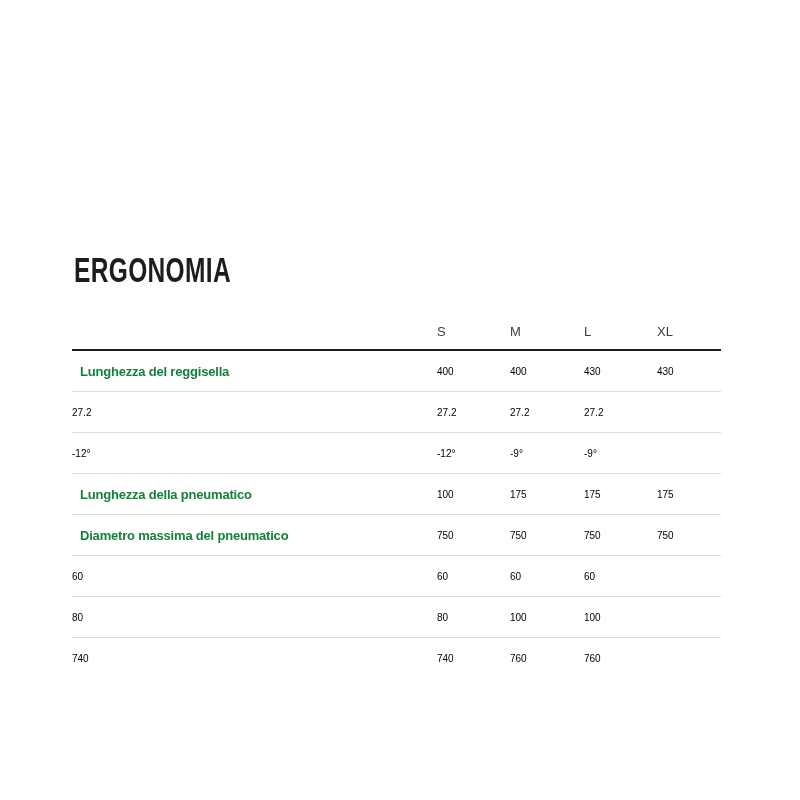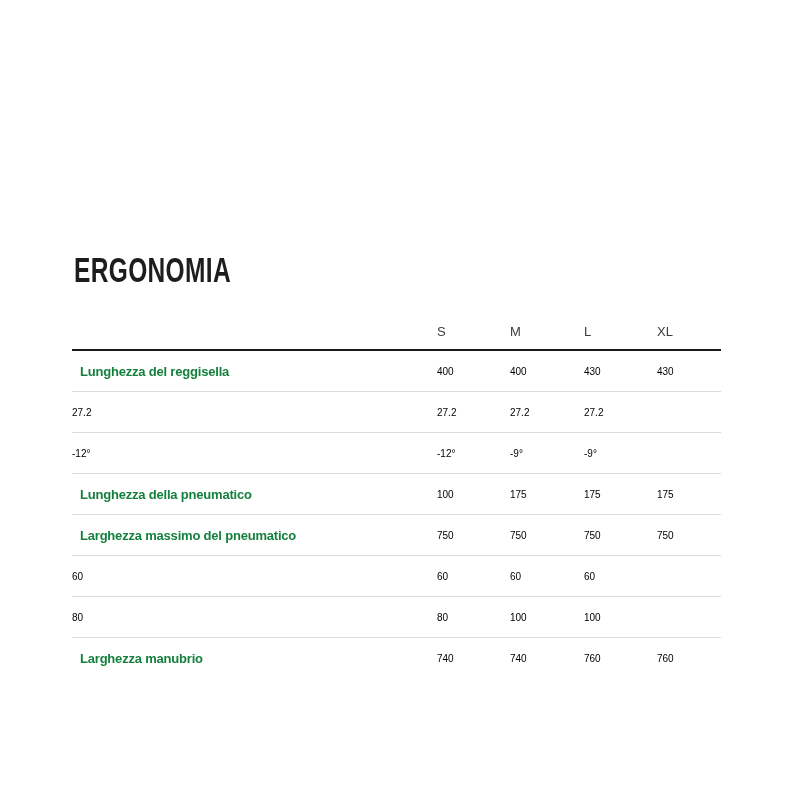--- a/index.html
+++ b/index.html
@@ -104,40 +104,39 @@
           <div class="value-cell">-9°</div>
         </div>
         <div class="grid-row row">
           <div class="label-cell">Lunghezza della pneumatico</div>
           <div class="value-cell">100</div>
           <div class="value-cell">175</div>
           <div class="value-cell">175</div>
           <div class="value-cell">175</div>
         </div>
         <div class="grid-row row">
-          <div class="label-cell">Larghezza massimo del pneumatico</div>
+          <div class="label-cell">Diametro massima del pneumatico</div>
           <div class="value-cell">750</div>
           <div class="value-cell">750</div>
           <div class="value-cell">750</div>
           <div class="value-cell">750</div>
         </div>
         <div class="grid-row row">
           <div class="value-cell">60</div>
           <div class="value-cell">60</div>
           <div class="value-cell">60</div>
           <div class="value-cell">60</div>
         </div>
         <div class="grid-row row">
           <div class="value-cell">80</div>
           <div class="value-cell">80</div>
           <div class="value-cell">100</div>
           <div class="value-cell">100</div>
         </div>
         <div class="grid-row row">
-          <div class="label-cell">Larghezza manubrio</div>
           <div class="value-cell">740</div>
           <div class="value-cell">740</div>
           <div class="value-cell">760</div>
           <div class="value-cell">760</div>
         </div>
       </div>
   </div>
 </div>
 
 </body></html>

